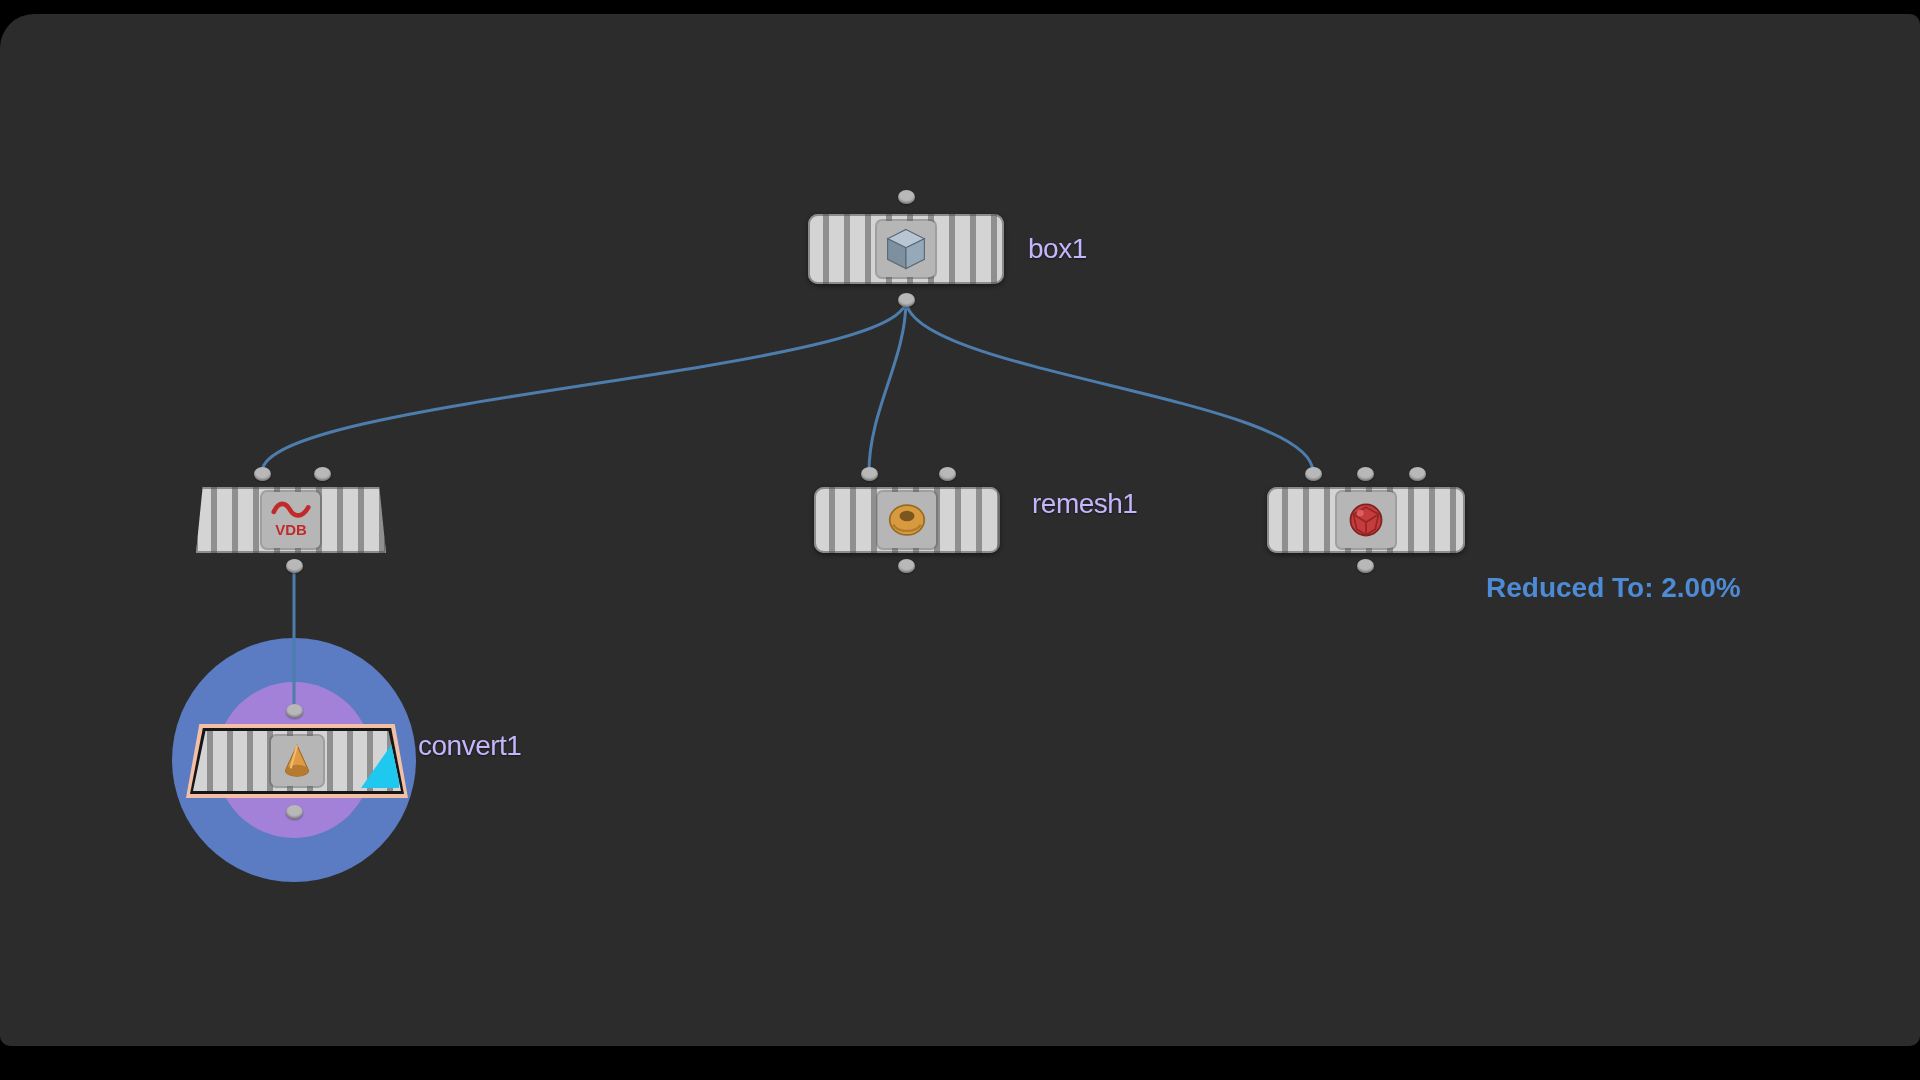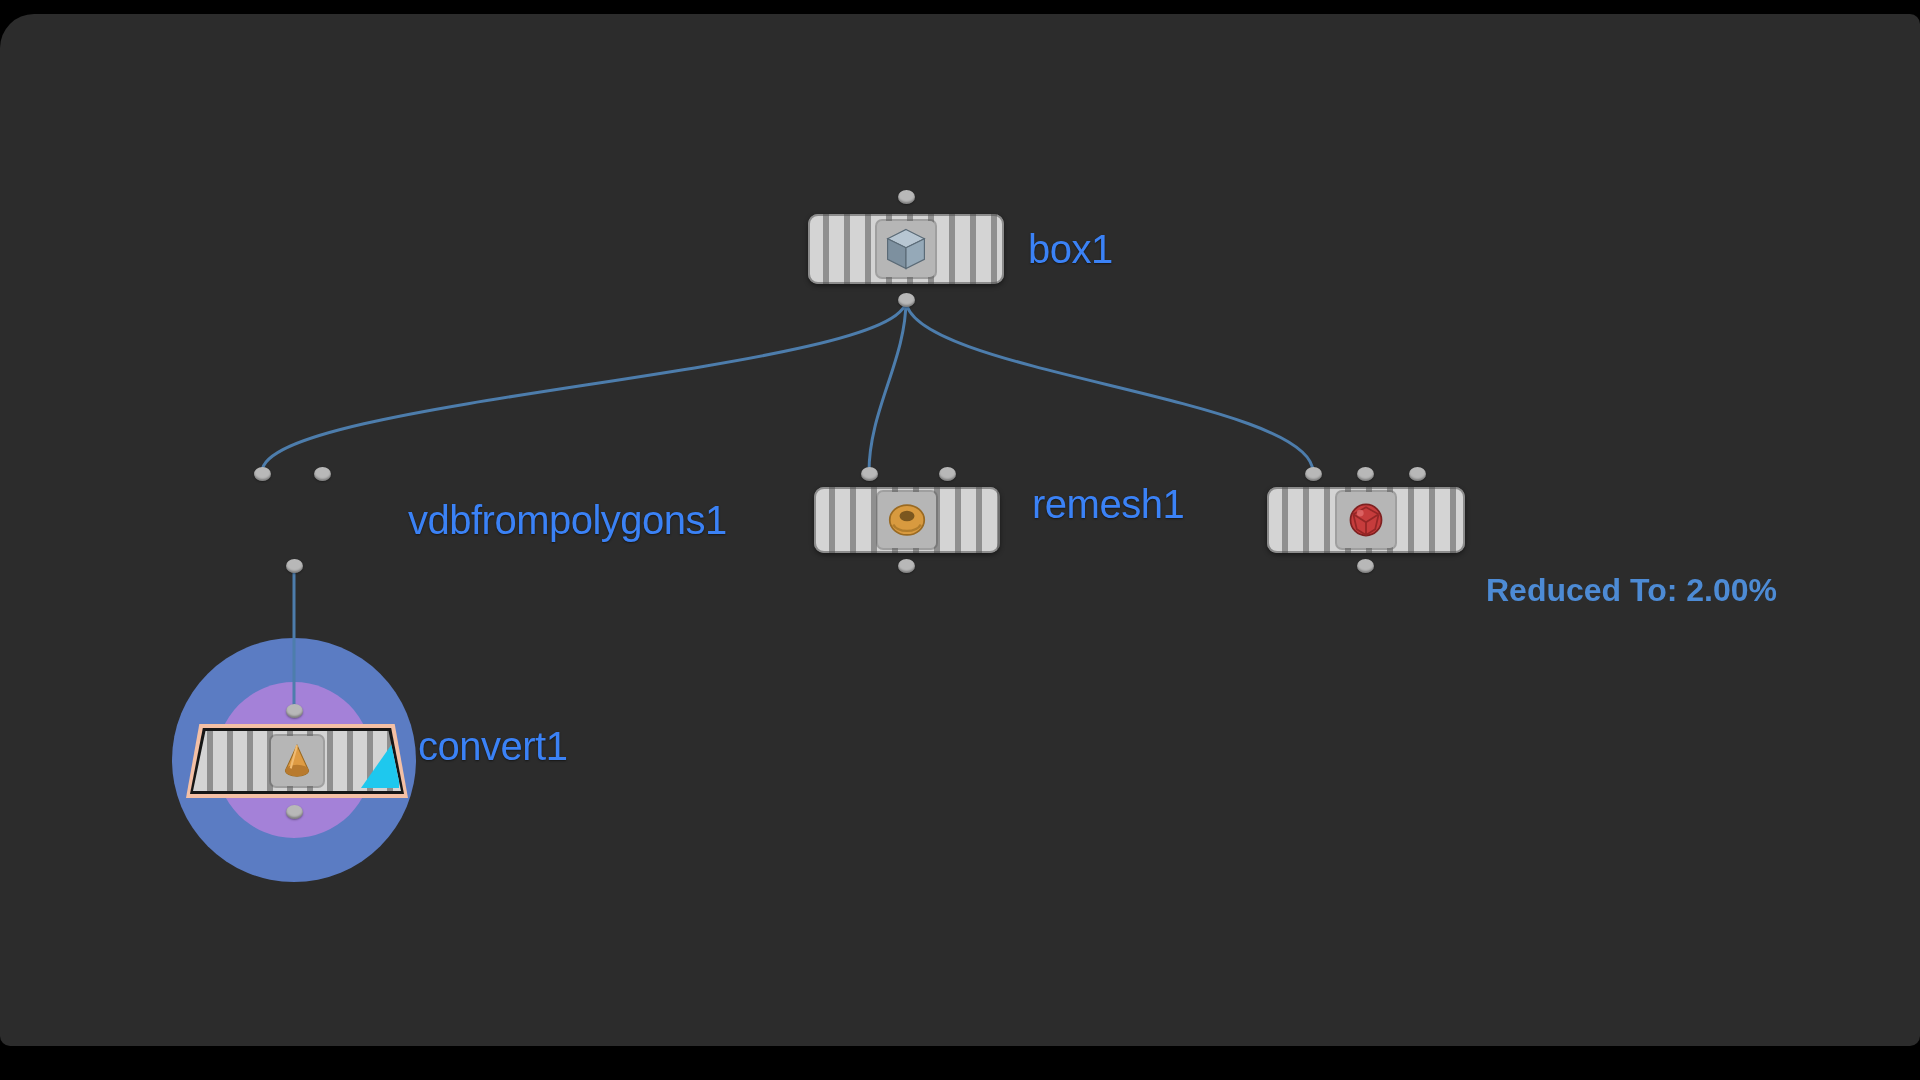--- a/index.html
+++ b/index.html
@@ -25,24 +25,24 @@
   .node.trap{clip-path:polygon(3.5% 0%,96.5% 0%,100% 100%,0% 100%);box-shadow:inset 0 0 0 2px rgba(80,80,80,.55);}
 
   .icon-plate{position:absolute;left:50%;top:50%;transform:translate(-50%,-50%);
               width:58px;height:56px;background:#b6b6b6;border-radius:5px;
               display:flex;align-items:center;justify-content:center;
               box-shadow:0 0 0 2px rgba(95,95,95,.45);}
 
   .pin{position:absolute;width:17px;height:14px;border-radius:50%;background:#b8b8b8;z-index:4;
        box-shadow:inset 0 -2px 2px rgba(0,0,0,.3), 0 1px 2px rgba(0,0,0,.35);}
 
-  .node-label{position:absolute;z-index:5;color:#3b82f6;font-size:40px;line-height:1;
+  .node-label{position:absolute;z-index:5;color:#c4b5fd;font-size:28px;line-height:1;
               transform:translateY(-50%);white-space:nowrap;letter-spacing:-0.5px;
               text-shadow:0 1px 2px rgba(0,0,0,.5);}
-  .badge{position:absolute;z-index:5;color:#4d8bd5;font-size:32px;font-weight:700;white-space:nowrap;}
+  .badge{position:absolute;z-index:5;color:#4d8bd5;font-size:28px;font-weight:700;white-space:nowrap;}
 
   
   .sel-outer{position:absolute;left:186px;top:724px;width:222px;height:74px;z-index:3;
              background:#f4c0a5;clip-path:polygon(6% 0,94% 0,100% 100%,0 100%);}
   .sel-mid{position:absolute;inset:4px;background:#161616;clip-path:polygon(6% 0,94% 0,100% 100%,0 100%);}
   .sel-inner{position:absolute;inset:3px;clip-path:polygon(6% 0,94% 0,100% 100%,0 100%);
              background:repeating-linear-gradient(90deg,#d4d4d4 0 14px,#8f8f8f 14px 20px);}
   .sel-inner .icon-plate{width:52px;height:50px;}
   .display-flag{position:absolute;right:2px;top:50%;transform:translateY(-50%);
                 width:38px;height:54px;background:#1ec8ee;
@@ -74,24 +74,31 @@
             <polygon points="20,3 36,11 20,19 4,11" fill="#b7c6d2" stroke="#5a6a76" stroke-width="1"></polygon>
             <polygon points="4,11 20,19 20,37 4,29" fill="#7d909f" stroke="#5a6a76" stroke-width="1"></polygon>
             <polygon points="36,11 20,19 20,37 36,29" fill="#95a9b8" stroke="#5a6a76" stroke-width="1"></polygon>
           </svg>
         </div>
       </div>
       <span class="pin" style="left:898px;top:190px"></span>
       <span class="pin" style="left:898px;top:293px"></span>
       <div class="node-label" style="left:1028px;top:249px">box1</div>
 
+      <div class="node trap" style="left:196px;top:487px;width:190px;height:66px">
+        <div class="icon-plate">
+          <svg width="46" height="46" viewBox="0 0 40 40">
+            <path d="M5 13 C9 4 15 4 19 11 C23 18 30 18 35 9" fill="none" stroke="#c22a2a" stroke-width="4" stroke-linecap="round"></path>
+            <text x="20" y="33" font-size="13" font-weight="bold" fill="#c22a2a" text-anchor="middle" font-family="Liberation Sans, sans-serif">VDB</text>
+          </svg>
+        </div>
+      </div>
       <span class="pin" style="left:254px;top:467px"></span>
       <span class="pin" style="left:314px;top:467px"></span>
       <span class="pin" style="left:286px;top:559px"></span>
-      <div class="node-label" style="left:408px;top:520px">vdbfrompolygons1</div>
 
       <div class="node rect" style="left:814px;top:487px;width:186px;height:66px">
         <div class="icon-plate">
           <svg width="46" height="46" viewBox="0 0 40 40">
             <ellipse cx="20" cy="20" rx="15" ry="13" fill="#d89a3f" stroke="#9a6a22" stroke-width="1.5"></ellipse>
             <ellipse cx="20" cy="16.5" rx="6.5" ry="4.5" fill="#7b571f"></ellipse>
             <path d="M8 24 A13 9 0 0 0 32 24" fill="none" stroke="#b07c2c" stroke-width="2"></path>
           </svg>
         </div>
       </div>

